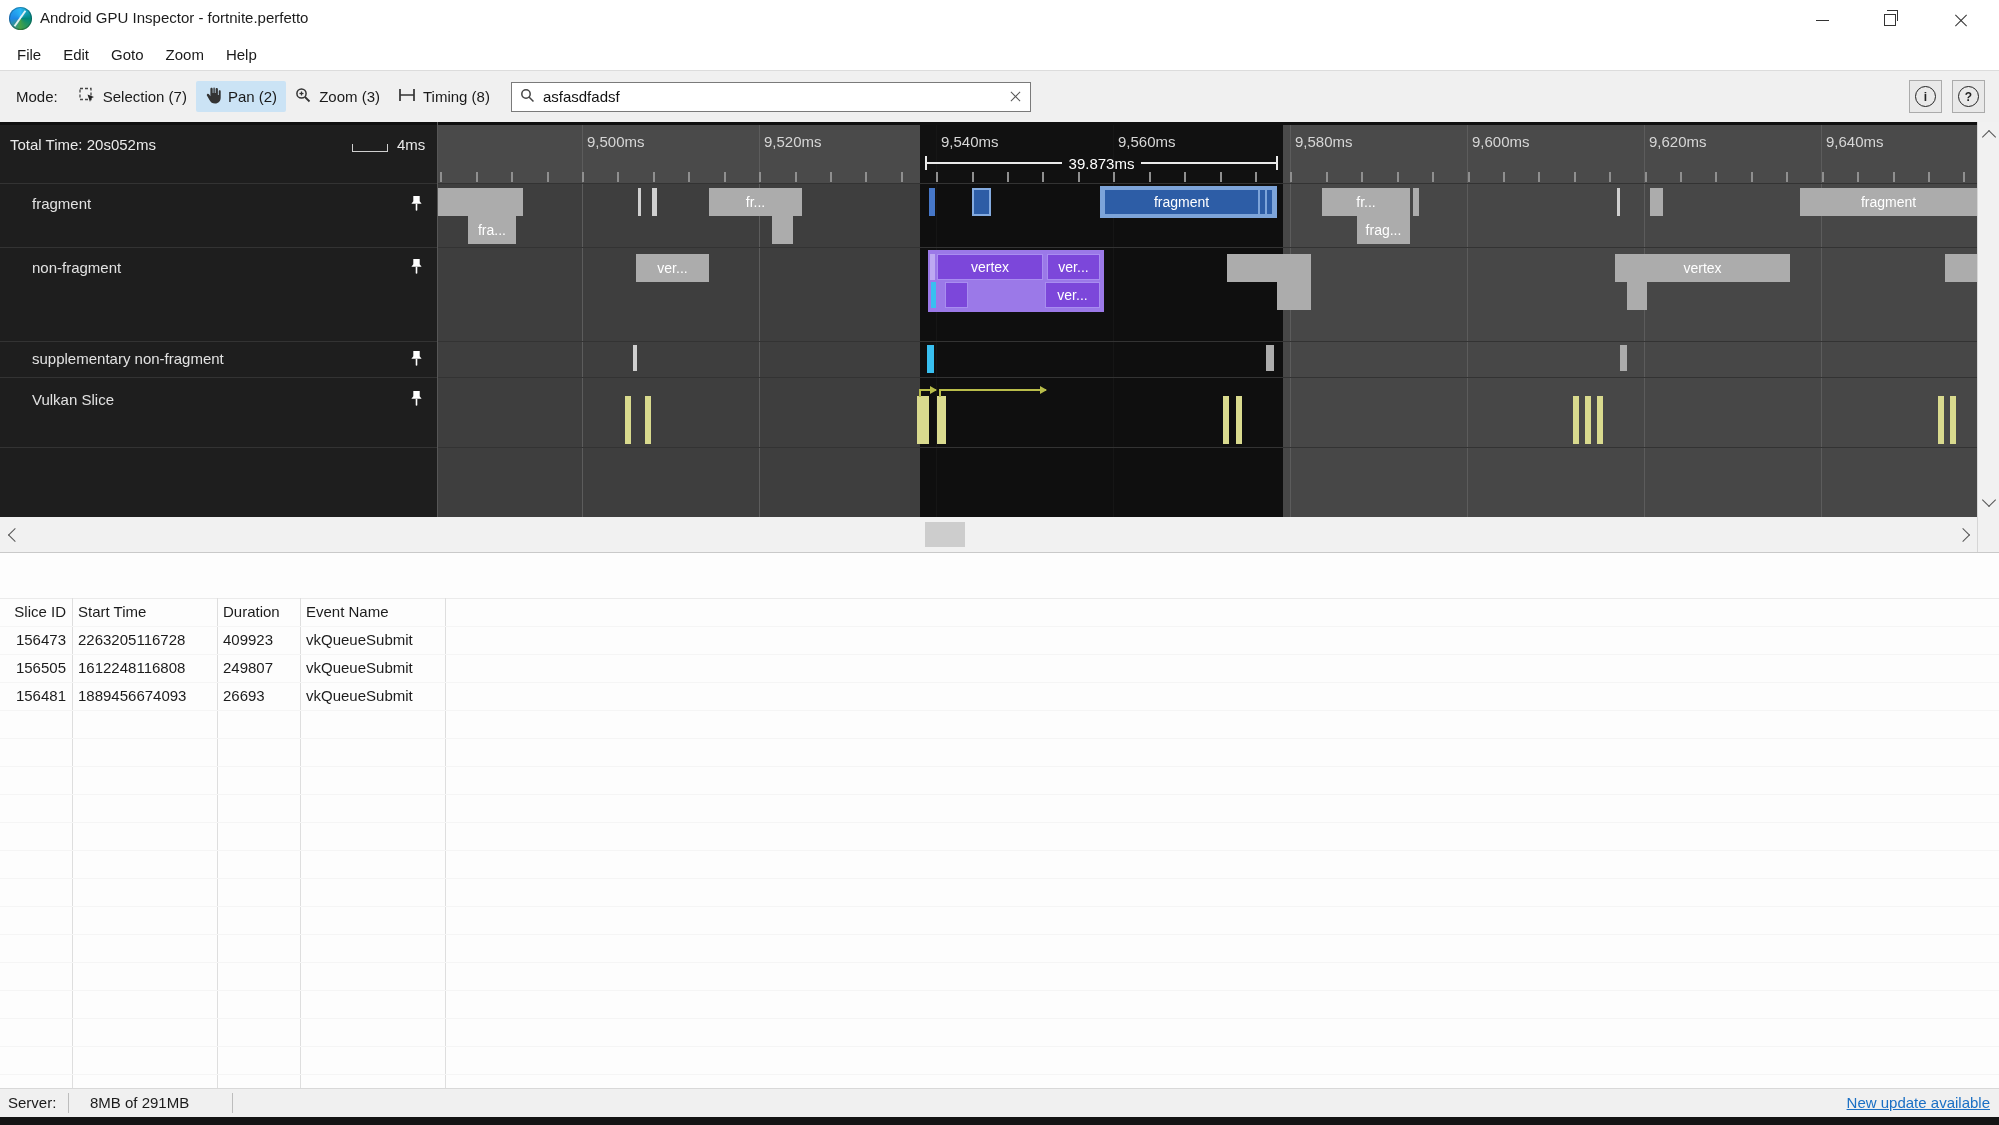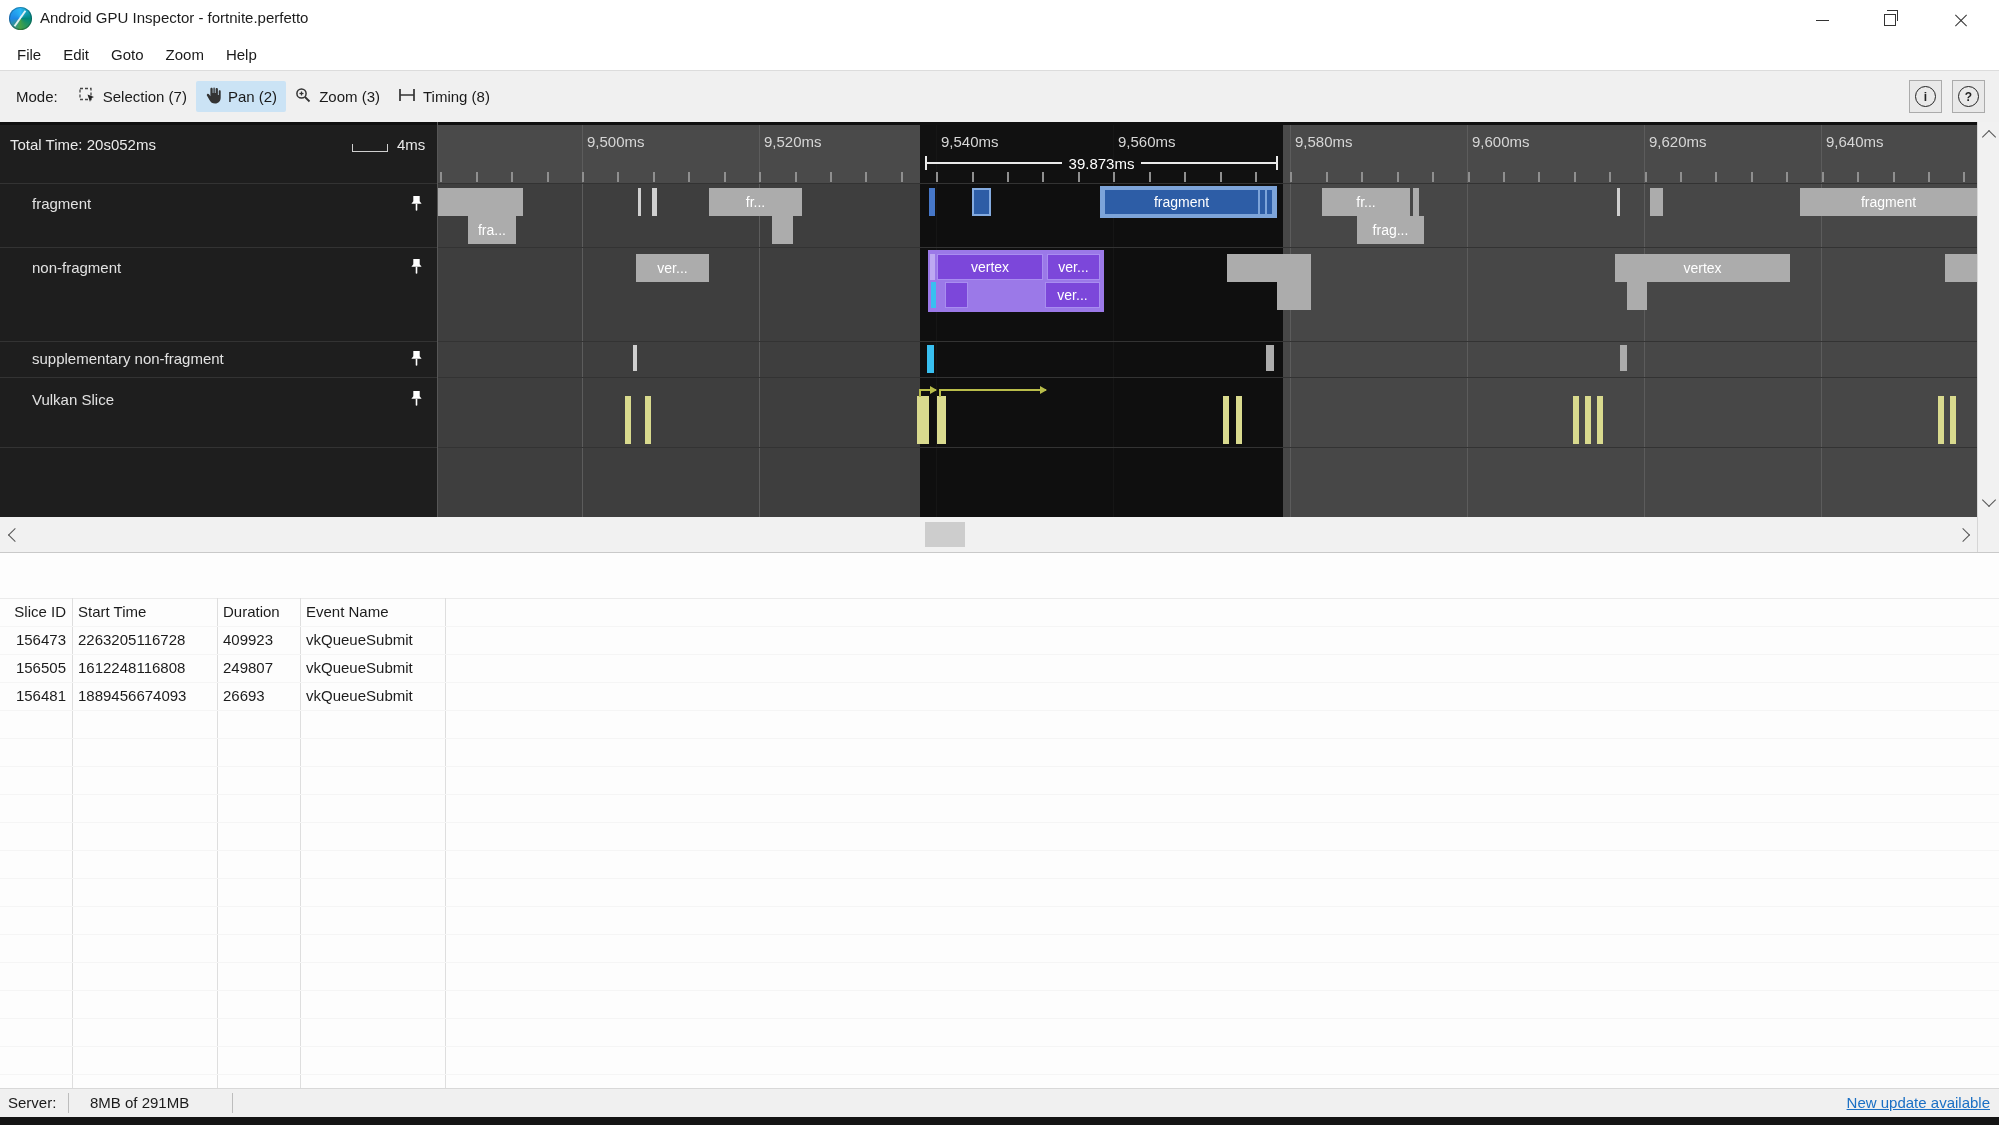--- a/index.html
+++ b/index.html
@@ -159,20 +159,33 @@
 
   <div class="tb-btn">
     <span>
       <svg width="18" height="16">
           <path d="M2 2v12M16 2v12M2 8h14" stroke="#333" stroke-width="1.7" fill="none"></path>
         </svg>
     </span>
     <span>Timing (8)</span>
   </div>
 
+  <div class="searchbox">
+    <span>
+      <svg width="15" height="15">
+          <circle cx="6" cy="6" r="4.2" fill="none" stroke="#444" stroke-width="1.5"></circle>
+          <line x1="9.2" y1="9.2" x2="13.5" y2="13.5" stroke="#444" stroke-width="1.5"></line>
+        </svg>
+    </span>
+    <input readonly="" value="asfasdfadsf" style="">
+    <span class="clear-x">
+        <i></i>
+        <b></b>
+      </span>
+  </div>
 
   <div class="right-btns">
     <div class="sq-btn">
         <span class="circ-glyph">i</span>
       </div>
     <div class="sq-btn">
         <span class="circ-glyph">?</span>
       </div>
   </div>
 </div>
@@ -349,21 +362,21 @@
       <div class="sl t-blueOuter" style="left: 1100px; top: 186px; width: 177px; height: 32px;"></div>
       <div class="sl t-blueDark" style="left: 1105px; top: 190px; width: 153px; height: 24px;">
         <span>fragment</span>
       </div>
       <div class="sl t-blueDark" style="left: 1260px; top: 190px; width: 5px; height: 24px;"></div>
       <div class="sl t-blueDark" style="left: 1267px; top: 190px; width: 5px; height: 24px;"></div>
       <div class="sl t-gray" style="left: 1322px; top: 188px; width: 88px; height: 28px;">
         <span>fr...</span>
       </div>
       <div class="sl t-gray" style="left: 1413px; top: 188px; width: 6px; height: 28px;"></div>
-      <div class="sl t-gray" style="left: 1357px; top: 216px; width: 67px; height: 28px;">
+      <div class="sl t-gray" style="left: 1357px; top: 216px; width: 53px; height: 28px;">
         <span>frag...</span>
       </div>
       <div class="sl t-tick" style="left: 1617px; top: 188px; width: 3px; height: 28px;"></div>
       <div class="sl t-gray" style="left: 1650px; top: 188px; width: 13px; height: 28px;"></div>
       <div class="sl t-gray" style="left: 1800px; top: 188px; width: 177px; height: 28px;">
         <span>fragment</span>
       </div>
       <div class="sl t-gray" style="left: 636px; top: 254px; width: 73px; height: 28px;">
         <span>ver...</span>
       </div>

